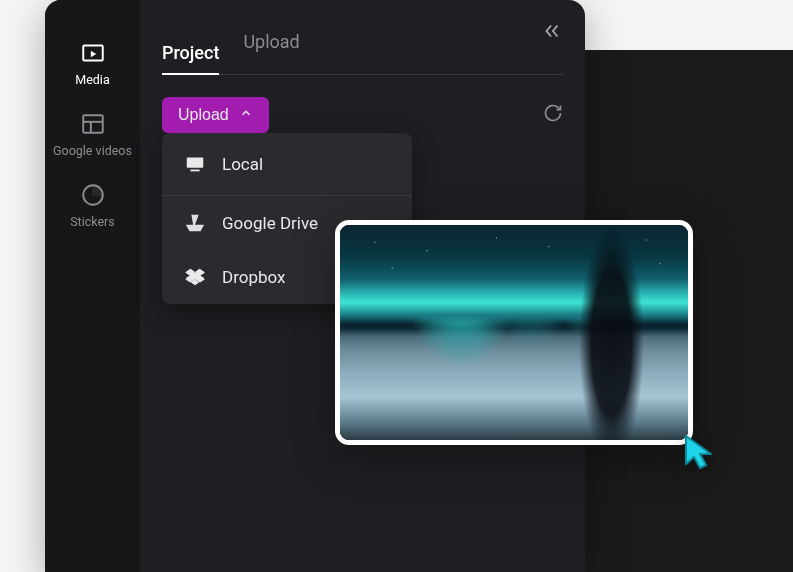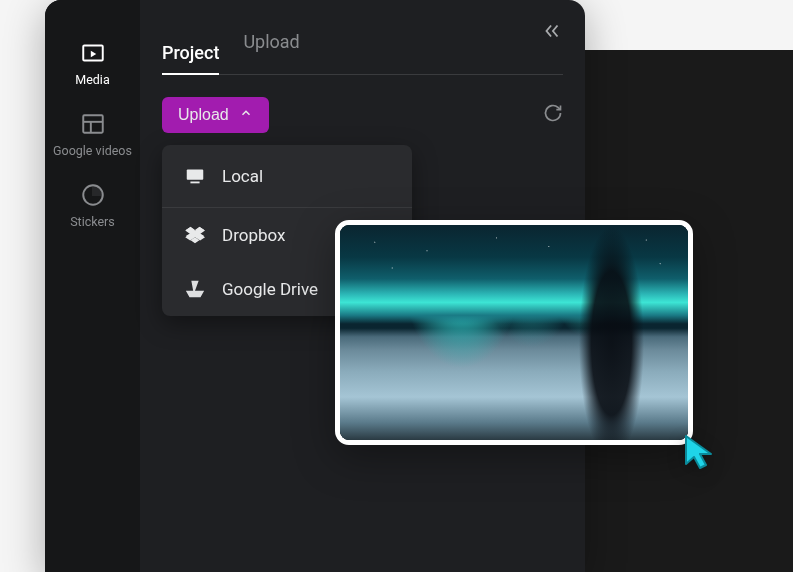--- a/index.html
+++ b/index.html
@@ -102,21 +102,20 @@
   border-radius: 6px;
   padding: 9px 16px;
   font-size: 16px;
   display: flex;
   align-items: center;
   gap: 10px;
   cursor: pointer;
 }
 .refresh-btn { color: #8a8c8f; cursor: pointer; }
 .dropdown {
-  margin-top: 12px;
   width: 250px;
   background: #2a2b2e;
   border-radius: 8px;
   overflow: hidden;
   box-shadow: 0 8px 24px rgba(0,0,0,0.4);
 }
 .dd-item {
   display: flex;
   align-items: center;
   gap: 16px;
@@ -249,33 +248,33 @@
           <svg viewBox="0 0 24 24" fill="currentColor">
               <rect x="3" y="5" width="18" height="11" rx="1"></rect>
               <rect x="7" y="18" width="10" height="2"></rect>
             </svg>
         </span>
         <span>Local</span>
       </div>
       <div class="dd-item">
         <span class="dd-ico">
           <svg viewBox="0 0 24 24" fill="currentColor">
-              <path d="M6 3L0 7l6 4-6 4 6 4 6-4 6 4 6-4-6-4 6-4-6-4-6 4z M12 7L6 3 12 7 18 3 12 7z" transform="scale(0.9) translate(1.5,1)"></path>
-              <path d="M7.2 3L2 6.6l5.2 3.3L12 6.6 7.2 3zm9.6 0L12 6.6l4.8 3.3L22 6.6 16.8 3zM2 13.2l5.2 3.3L12 13.2 7.2 9.9 2 13.2zm14.8-3.3L12 13.2l4.8 3.3 5.2-3.3-5.2-3.3zM12 14.4l-4.8 3.3L12 21l4.8-3.3L12 14.4z"></path>
-            </svg>
-        </span>
-        <span>Dropbox</span>
+              <path d="M8 3l8 0 6 11-4 7H6l-4-7L8 3zm0 0L2 14h8L8 3zm8 0l-4 11h10L16 3z" opacity="0.95"></path>
+            </svg>
+        </span>
+        <span>Google Drive</span>
       </div>
       <div class="dd-item">
         <span class="dd-ico">
           <svg viewBox="0 0 24 24" fill="currentColor">
-              <path d="M8 3l8 0 6 11-4 7H6l-4-7L8 3zm0 0L2 14h8L8 3zm8 0l-4 11h10L16 3z" opacity="0.95"></path>
-            </svg>
-        </span>
-        <span>Google Drive</span>
+              <path d="M6 3L0 7l6 4-6 4 6 4 6-4 6 4 6-4-6-4 6-4-6-4-6 4z M12 7L6 3 12 7 18 3 12 7z" transform="scale(0.9) translate(1.5,1)"></path>
+              <path d="M7.2 3L2 6.6l5.2 3.3L12 6.6 7.2 3zm9.6 0L12 6.6l4.8 3.3L22 6.6 16.8 3zM2 13.2l5.2 3.3L12 13.2 7.2 9.9 2 13.2zm14.8-3.3L12 13.2l4.8 3.3 5.2-3.3-5.2-3.3zM12 14.4l-4.8 3.3L12 21l4.8-3.3L12 14.4z"></path>
+            </svg>
+        </span>
+        <span>Dropbox</span>
       </div>
     </div>
   </div>
 </div>
 
 <div class="preview">
   <div class="preview-img"></div>
 </div>
 
 <div class="cursor">

